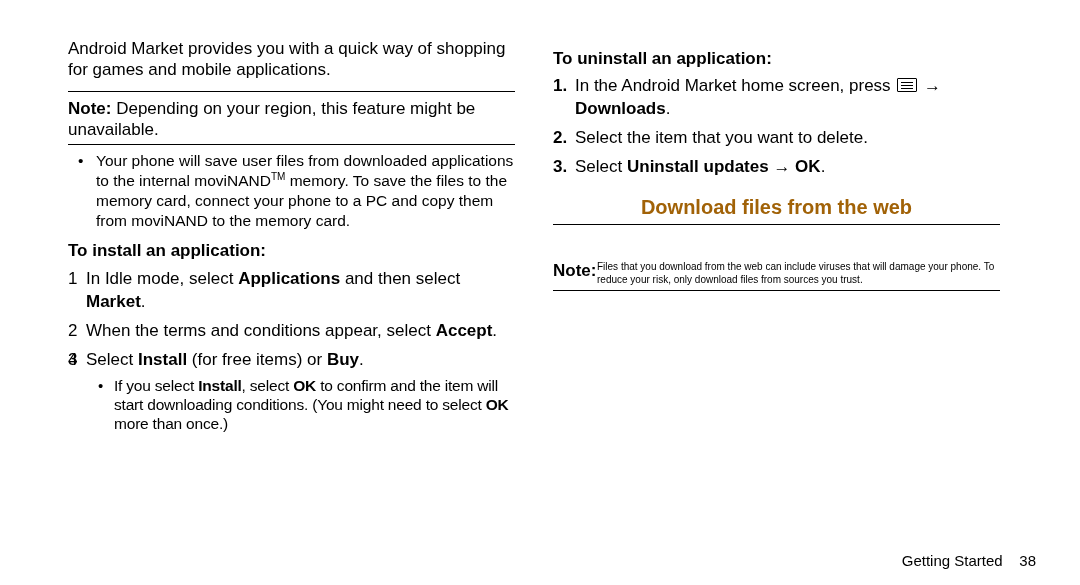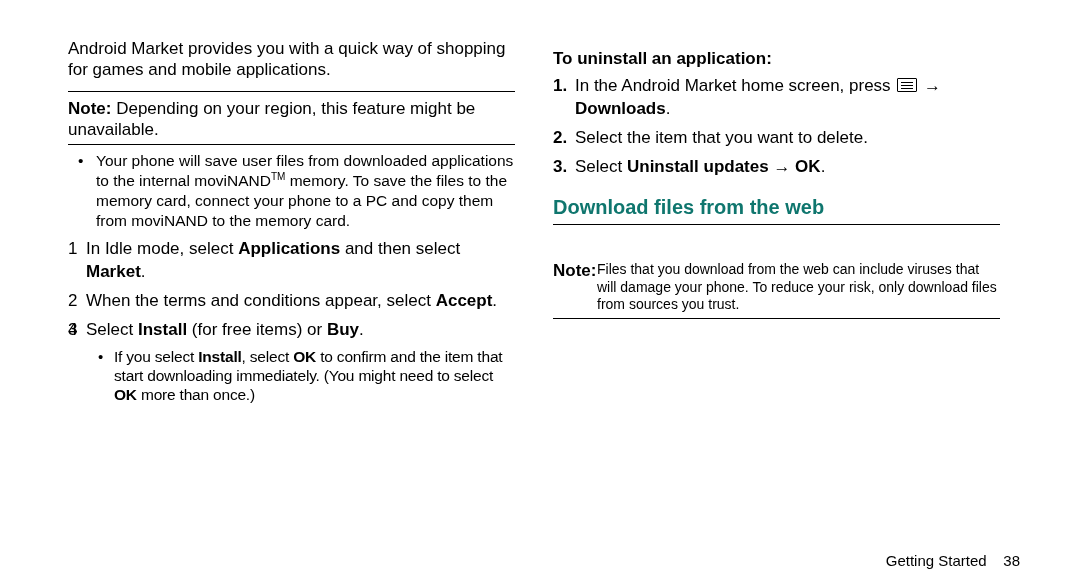--- a/index.html
+++ b/index.html
@@ -59,32 +59,33 @@
     line-height:1.22;
   }
   .sub-bullet::before{
     content:"•";
     position:absolute;
     left:30px;
     top:0;
     font-size:15px;
   }
   .heading-blue{
-    color:#0f766e;
+    color:#a16207;
     font-weight:bold;
     font-size:20px;
     margin-top:16px;
     margin-bottom:4px;
+    text-align:center;
   }
-  .note-body{font-size:14px;padding-left:44px;display:block;line-height:1.25;margin-top:36px;}
+  .note-body{font-size:10px;padding-left:44px;display:block;line-height:1.25;margin-top:36px;}
   .note-block{position:relative;}
   .note-block .nlabel{position:absolute;left:0;top:0;font-weight:bold;}
   .footer{
     position:absolute;
-    right:60px;
+    right:44px;
     bottom:16px;
     font-size:15px;
   }
   .menu-icon{
     display:inline-block;
     width:18px;height:12px;
     border:1.5px solid #000;
     border-radius:1px;
     position:relative;
     top:1px;
@@ -109,37 +110,38 @@
     <hr>
     <p class="note-line">
       <b>Note:</b><span> Depending on your region, this feature might be unavailable.</span>
     </p>
     <hr>
 
     <div class="bullet sub">
       <span>Your phone will save user files from downloaded applications to the internal moviNAND</span><sup style="font-size:10px">TM</sup><span> memory. To save the files to the memory card, connect your phone to a PC and copy them from moviNAND to the memory card.</span>
     </div>
 
+    <p class="subtitle">To install an application:</p>
 
     <ul class="steps">
       <li><span class="num">1</span>
         <span>In Idle mode, select </span><b>Applications</b><span> and then select </span><b>Market</b><span>.</span>
       </li>
       <li><span class="num">2</span>
         <span>When the terms and conditions appear, select </span><b>Accept</b><span>.</span>
       </li>
       <li><span class="num">3</span>
       </li>
       <li><span class="num">4</span>
         <span>Select </span><b>Install</b><span> (for free items) or </span><b>Buy</b><span>.</span>
       </li>
     </ul>
 
     <div class="sub-bullet sub tight">
-      <span>If you select </span><b>Install</b><span>, select </span><b>OK</b><span> to confirm and the item that start downloading immediately. (You might need to select </span><b>OK</b><span> more than once.)</span>
+      <span>If you select </span><b>Install</b><span>, select </span><b>OK</b><span> to confirm and the item will start downloading conditions. (You might need to select </span><b>OK</b><span> more than once.)</span>
     </div>
 
   </div>
 
   <div class="col">
 
 
     <p class="subtitle">To uninstall an application:</p>
 
     <ul class="steps steps2">

